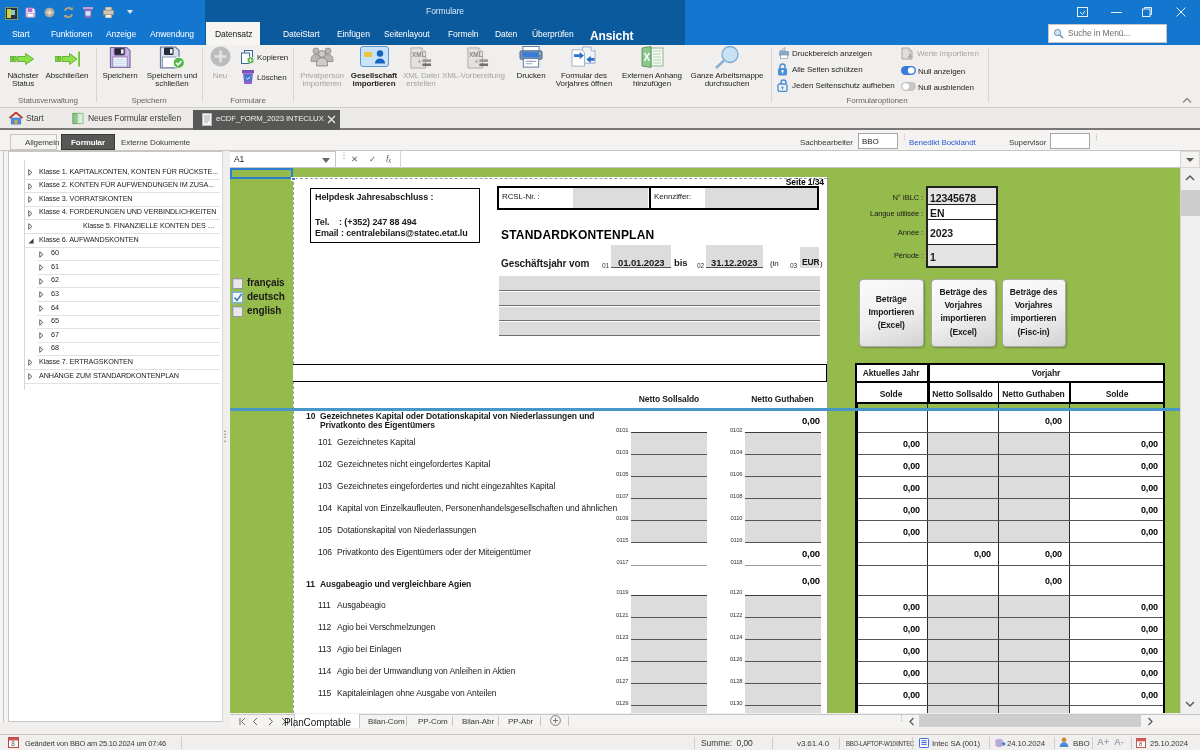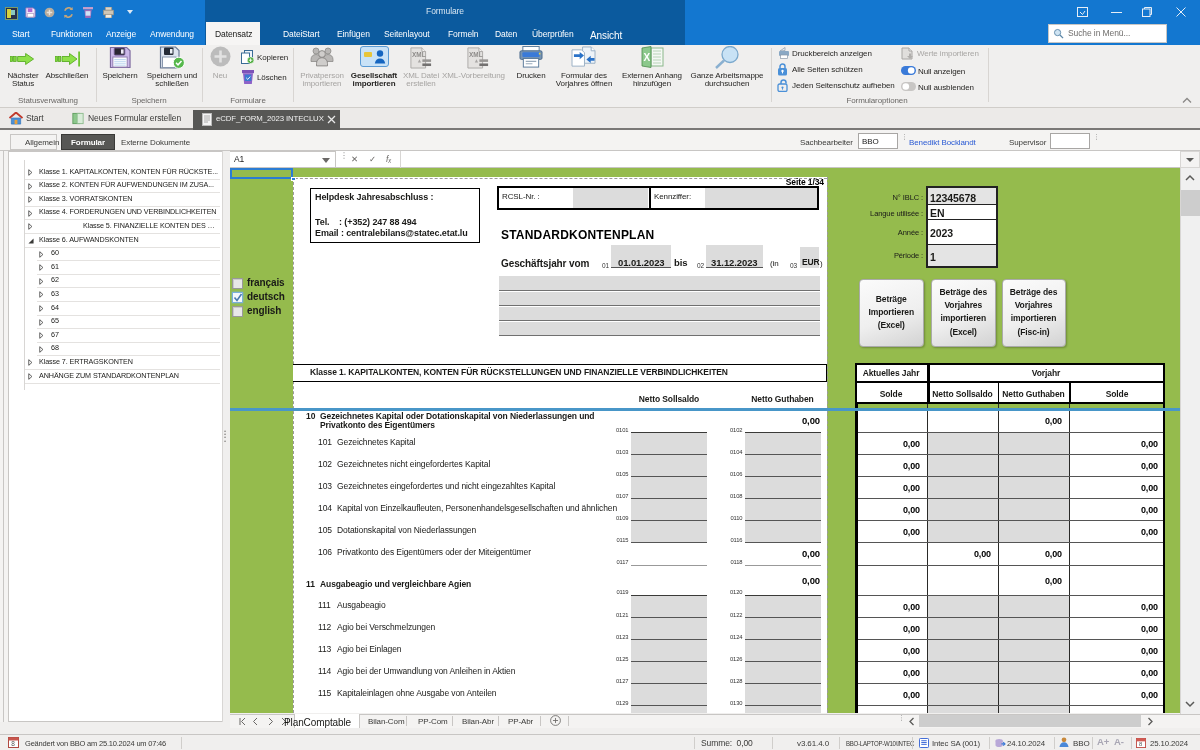--- a/index.html
+++ b/index.html
@@ -60,21 +60,21 @@
 <div class="ab" style="left:51px;top:30px;font-size:8.5px;color:#fff;white-space:nowrap;letter-spacing:-0.1px;">Funktionen</div>
 <div class="ab" style="left:106px;top:30px;font-size:8.5px;color:#fff;white-space:nowrap;letter-spacing:-0.1px;">Anzeige</div>
 <div class="ab" style="left:150px;top:30px;font-size:8.5px;color:#fff;white-space:nowrap;letter-spacing:-0.1px;">Anwendung</div>
 <div class="ab" style="left:267px;top:30px;font-size:8.5px;color:#fff;white-space:nowrap;letter-spacing:-0.1px;padding-left:16px;">Datei</div>
 <div class="ab" style="left:302px;top:30px;font-size:8.5px;color:#fff;white-space:nowrap;letter-spacing:-0.1px;">Start</div>
 <div class="ab" style="left:337px;top:30px;font-size:8.5px;color:#fff;white-space:nowrap;letter-spacing:-0.1px;">Einfügen</div>
 <div class="ab" style="left:384px;top:30px;font-size:8.5px;color:#fff;white-space:nowrap;letter-spacing:-0.1px;">Seitenlayout</div>
 <div class="ab" style="left:448px;top:30px;font-size:8.5px;color:#fff;white-space:nowrap;letter-spacing:-0.1px;">Formeln</div>
 <div class="ab" style="left:495px;top:30px;font-size:8.5px;color:#fff;white-space:nowrap;letter-spacing:-0.1px;">Daten</div>
 <div class="ab" style="left:532px;top:30px;font-size:8.5px;color:#fff;white-space:nowrap;letter-spacing:-0.1px;">Überprüfen</div>
-<div class="ab" style="left:590px;top:30px;font-size:10px;color:#fff;white-space:nowrap;letter-spacing:-0.1px;">Ansicht</div>
+<div class="ab" style="left:590px;top:30px;font-size:12px;color:#fff;white-space:nowrap;letter-spacing:-0.1px;font-weight:bold;">Ansicht</div>
 <div class="ab" style="left:206px;top:22px;width:54px;height:23px;background:#f6f5f4;"></div>
 <div class="ab" style="left:215px;top:30px;font-size:8.5px;color:#1a1a18;white-space:nowrap;letter-spacing:-0.1px;">Datensatz</div>
 <div class="ab" style="left:1048px;top:24px;width:119px;height:19px;background:#fff;border:1px solid #c8c6c4;"></div>
 <svg class="ab" style="left:1053px;top:28px;" width="11" height="11" viewBox="0 0 12 12">
     <circle cx="5" cy="5" r="3.4" fill="#cfe4f3" stroke="#5b87a8"></circle>
     <path d="M7.6 7.6L11 11" stroke="#5b87a8" stroke-width="1.4"></path>
   </svg>
 <div class="ab" style="left:1068px;top:29px;font-size:8.5px;color:#706e6c;white-space:nowrap;letter-spacing:-0.1px;">Suche in Menü...</div>
 <div class="ab" style="left:0px;top:45px;width:1200px;height:63px;background:#f0efee;border-bottom:1px solid #d0cdc9;"></div>
 <div class="ab" style="left:96px;top:48px;width:1px;height:54px;background:#d8d5d2;"></div>
@@ -454,21 +454,20 @@
 <div class="ab" style="left:2px;top:110px;width:11px;height:11px;background:#e8e8e8;border:1px solid #999;box-shadow:inset 1px 1px 0 #ccc;"></div>
 <div class="ab" style="left:17px;top:109px;font-size:10px;font-weight:bold;color:#1a1a18;white-space:nowrap;letter-spacing:-0.1px;">français</div>
 <div class="ab" style="left:2px;top:124px;width:11px;height:11px;background:#f4f8fc;border:1px solid #7ab0dc;box-shadow:0 0 2px #7ab0dc;"></div>
 <svg class="ab" style="left:3px;top:125px;" width="10" height="9" viewBox="0 0 10 9">
       <path d="M1.5 4.5l2.5 3L8.5 1" fill="none" stroke="#4a7ab0" stroke-width="1.6"></path>
     </svg>
 <div class="ab" style="left:17px;top:123px;font-size:10px;font-weight:bold;color:#1a1a18;white-space:nowrap;letter-spacing:-0.1px;">deutsch</div>
 <div class="ab" style="left:2px;top:138px;width:11px;height:11px;background:#e8e8e8;border:1px solid #999;box-shadow:inset 1px 1px 0 #ccc;"></div>
 <div class="ab" style="left:17px;top:137px;font-size:10px;font-weight:bold;color:#1a1a18;white-space:nowrap;letter-spacing:-0.1px;">english</div>
 <div class="ab" style="left:63px;top:196px;width:534px;height:17.5px;background:#fff;border-top:1.2px solid #000;border-bottom:1.2px solid #000;border-right:1.2px solid #000;"></div>
-<div class="ab" style="left:80px;top:200px;font-size:8.5px;font-weight:bold;color:#1a1a18;white-space:nowrap;letter-spacing:-0.1px;">Klasse 1. KAPITALKONTEN, KONTEN FÜR RÜCKSTELLUNGEN UND FINANZIELLE VERBINDLICHKEITEN</div>
 <div class="ab" style="left:401px;top:226.5px;width:76px;text-align:center;font-size:8.5px;font-weight:bold;color:#1a1a18;white-space:nowrap;letter-spacing:-0.1px;">Netto Sollsaldo</div>
 <div class="ab" style="left:514px;top:226.5px;width:77px;text-align:center;font-size:8.5px;font-weight:bold;color:#1a1a18;white-space:nowrap;letter-spacing:-0.1px;">Netto Guthaben</div>
 <div class="ab" style="left:76px;top:243.5px;font-size:8.5px;font-weight:bold;color:#1a1a18;white-space:nowrap;letter-spacing:-0.1px;">10</div>
 <div class="ab" style="left:90px;top:243.5px;font-size:8.5px;font-weight:bold;color:#1a1a18;white-space:nowrap;letter-spacing:-0.1px;">Gezeichnetes Kapital oder Dotationskapital von Niederlassungen und</div>
 <div class="ab" style="left:90px;top:253px;font-size:8.5px;font-weight:bold;color:#1a1a18;white-space:nowrap;letter-spacing:-0.1px;">Privatkonto des Eigentümers</div>
 <div class="ab" style="left:530px;top:248px;width:60px;text-align:right;font-size:9.5px;font-weight:bold;color:#000;white-space:nowrap;letter-spacing:-0.1px;">0,00</div>
 <div class="ab" style="left:373.5px;top:258.5px;width:25px;text-align:right;font-size:5.8px;color:#333;white-space:nowrap;letter-spacing:-0.1px;">0101</div>
 <div class="ab" style="left:487.5px;top:258.5px;width:25px;text-align:right;font-size:5.8px;color:#333;white-space:nowrap;letter-spacing:-0.1px;">0102</div>
 <div class="ab" style="left:400.5px;top:264px;width:76.5px;height:1.4px;background:#3a3a38;"></div>
 <div class="ab" style="left:514.5px;top:264px;width:76px;height:1.4px;background:#3a3a38;"></div>

